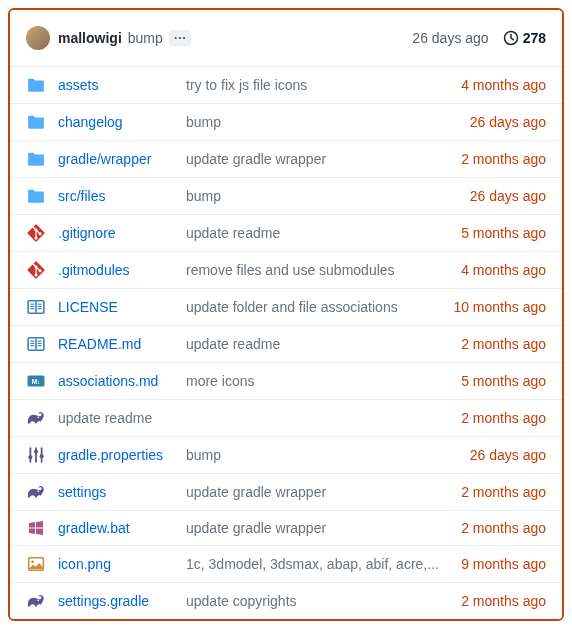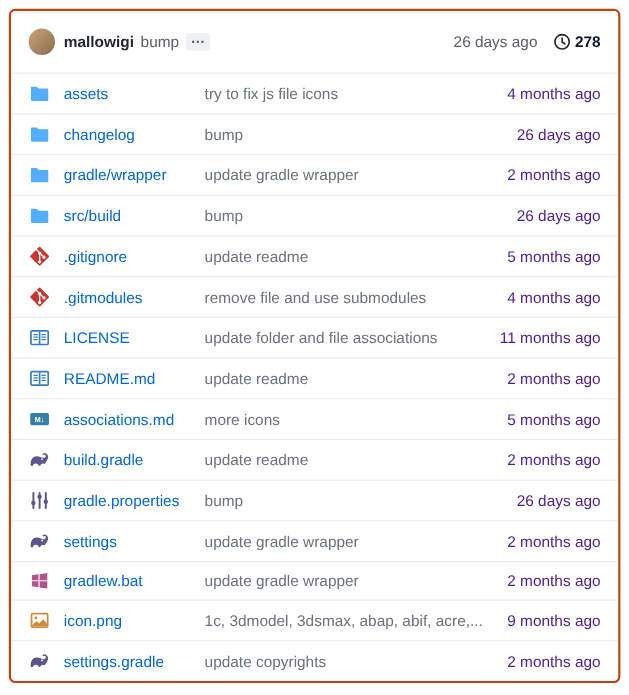--- a/index.html
+++ b/index.html
@@ -96,21 +96,21 @@
   .msg-cell {
     flex: 1;
     color: #6a737d;
     white-space: nowrap;
     overflow: hidden;
     text-overflow: ellipsis;
     cursor: pointer;
     padding-right: 10px;
   }
   .time-cell {
-    color: #4c1d95;
+    color: #c2410c;
     white-space: nowrap;
     text-align: right;
     flex-shrink: 0;
   }
   svg { display: block; }
 </style>
 </head>
 <body>
 
 <div class="container">
@@ -163,60 +163,60 @@
         <div class="name-cell">gradle/wrapper</div>
         <div class="msg-cell">update gradle wrapper</div>
         <div class="time-cell">2 months ago</div>
       </div>
       <div class="row">
         <div class="icon-cell">
           <svg width="18" height="18" viewBox="0 0 16 16">
             <path fill="#54aeff" d="M1.75 2.5h4l1.5 1.5h7c.4 0 .75.35.75.75v8.5c0 .4-.35.75-.75.75H1.75C1.35 14 1 13.65 1 13.25V3.25c0-.4.35-.75.75-.75z"></path>
           </svg>
         </div>
-        <div class="name-cell">src/build</div>
+        <div class="name-cell">src/files</div>
         <div class="msg-cell">bump</div>
         <div class="time-cell">26 days ago</div>
       </div>
       <div class="row">
         <div class="icon-cell">
           <svg width="18" height="18" viewBox="0 0 16 16">
             <path fill="#c9362f" d="M15.3 7.3 8.7.7a1 1 0 0 0-1.4 0L5.8 2.2l1.9 1.9a1.3 1.3 0 0 1 1.6 1.6l1.8 1.8a1.3 1.3 0 1 1-.8.8L8.6 6.6v4.7a1.3 1.3 0 1 1-1.1 0V6.5a1.3 1.3 0 0 1-.7-1.7L5 3 .7 7.3a1 1 0 0 0 0 1.4l6.6 6.6a1 1 0 0 0 1.4 0l6.6-6.6a1 1 0 0 0 0-1.4z"></path>
           </svg>
         </div>
         <div class="name-cell">.gitignore</div>
         <div class="msg-cell">update readme</div>
         <div class="time-cell">5 months ago</div>
       </div>
       <div class="row">
         <div class="icon-cell">
           <svg width="18" height="18" viewBox="0 0 16 16">
             <path fill="#c9362f" d="M15.3 7.3 8.7.7a1 1 0 0 0-1.4 0L5.8 2.2l1.9 1.9a1.3 1.3 0 0 1 1.6 1.6l1.8 1.8a1.3 1.3 0 1 1-.8.8L8.6 6.6v4.7a1.3 1.3 0 1 1-1.1 0V6.5a1.3 1.3 0 0 1-.7-1.7L5 3 .7 7.3a1 1 0 0 0 0 1.4l6.6 6.6a1 1 0 0 0 1.4 0l6.6-6.6a1 1 0 0 0 0-1.4z"></path>
           </svg>
         </div>
         <div class="name-cell">.gitmodules</div>
-        <div class="msg-cell">remove file and use submodules</div>
+        <div class="msg-cell">remove files and use submodules</div>
         <div class="time-cell">4 months ago</div>
       </div>
       <div class="row">
         <div class="icon-cell">
           <svg width="18" height="18" viewBox="0 0 16 16">
             <rect x="1" y="2.5" width="14" height="11" rx="1" fill="none" stroke="#3880bd" stroke-width="1.4"></rect>
             <line x1="8" y1="3" x2="8" y2="13" stroke="#3880bd" stroke-width="1.4"></line>
             <line x1="3" y1="5.5" x2="6.5" y2="5.5" stroke="#3880bd" stroke-width="1"></line>
             <line x1="3" y1="7.5" x2="6.5" y2="7.5" stroke="#3880bd" stroke-width="1"></line>
             <line x1="3" y1="9.5" x2="6.5" y2="9.5" stroke="#3880bd" stroke-width="1"></line>
             <line x1="9.5" y1="5.5" x2="13" y2="5.5" stroke="#3880bd" stroke-width="1"></line>
             <line x1="9.5" y1="7.5" x2="13" y2="7.5" stroke="#3880bd" stroke-width="1"></line>
             <line x1="9.5" y1="9.5" x2="13" y2="9.5" stroke="#3880bd" stroke-width="1"></line>
           </svg>
         </div>
         <div class="name-cell">LICENSE</div>
         <div class="msg-cell">update folder and file associations</div>
-        <div class="time-cell">11 months ago</div>
+        <div class="time-cell">10 months ago</div>
       </div>
       <div class="row">
         <div class="icon-cell">
           <svg width="18" height="18" viewBox="0 0 16 16">
             <rect x="1" y="2.5" width="14" height="11" rx="1" fill="none" stroke="#3880bd" stroke-width="1.4"></rect>
             <line x1="8" y1="3" x2="8" y2="13" stroke="#3880bd" stroke-width="1.4"></line>
             <line x1="3" y1="5.5" x2="6.5" y2="5.5" stroke="#3880bd" stroke-width="1"></line>
             <line x1="3" y1="7.5" x2="6.5" y2="7.5" stroke="#3880bd" stroke-width="1"></line>
             <line x1="3" y1="9.5" x2="6.5" y2="9.5" stroke="#3880bd" stroke-width="1"></line>
             <line x1="9.5" y1="5.5" x2="13" y2="5.5" stroke="#3880bd" stroke-width="1"></line>
@@ -238,21 +238,20 @@
         <div class="name-cell">associations.md</div>
         <div class="msg-cell">more icons</div>
         <div class="time-cell">5 months ago</div>
       </div>
       <div class="row">
         <div class="icon-cell">
           <svg width="18" height="18" viewBox="0 0 20 16">
             <path fill="#5e548e" d="M17 2c-1.2-1.2-3.2-1-4.2.3l.9.9c.5-.6 1.5-.7 2.1-.1.7.7.5 1.9-.3 2.5-2 1.5-4.8-1.3-8.5-1.3C3.5 4.3 1 7.5 1 11.5V14h2.3c.3-1.4 1.5-2.3 2.9-2.3s2.6.9 2.9 2.3h1.6c.3-1.4 1.5-2.3 2.9-2.3.6 0 1.2.2 1.7.5.7-1.4 1.7-2.8 2.5-4.3C19.4 5.7 18.7 3.6 17 2zM12.5 8.2c-.5 0-.9-.4-.9-.9s.4-.9.9-.9.9.4.9.9-.4.9-.9.9z"></path>
           </svg>
         </div>
-        <div class="name-cell">build.gradle</div>
         <div class="msg-cell">update readme</div>
         <div class="time-cell">2 months ago</div>
       </div>
       <div class="row">
         <div class="icon-cell">
           <svg width="18" height="18" viewBox="0 0 16 16">
             <g stroke="#5e548e" stroke-width="1.6" stroke-linecap="round">
               <line x1="3" y1="2" x2="3" y2="14"></line>
               <line x1="8" y1="2" x2="8" y2="14"></line>
               <line x1="13" y1="2" x2="13" y2="14"></line>

